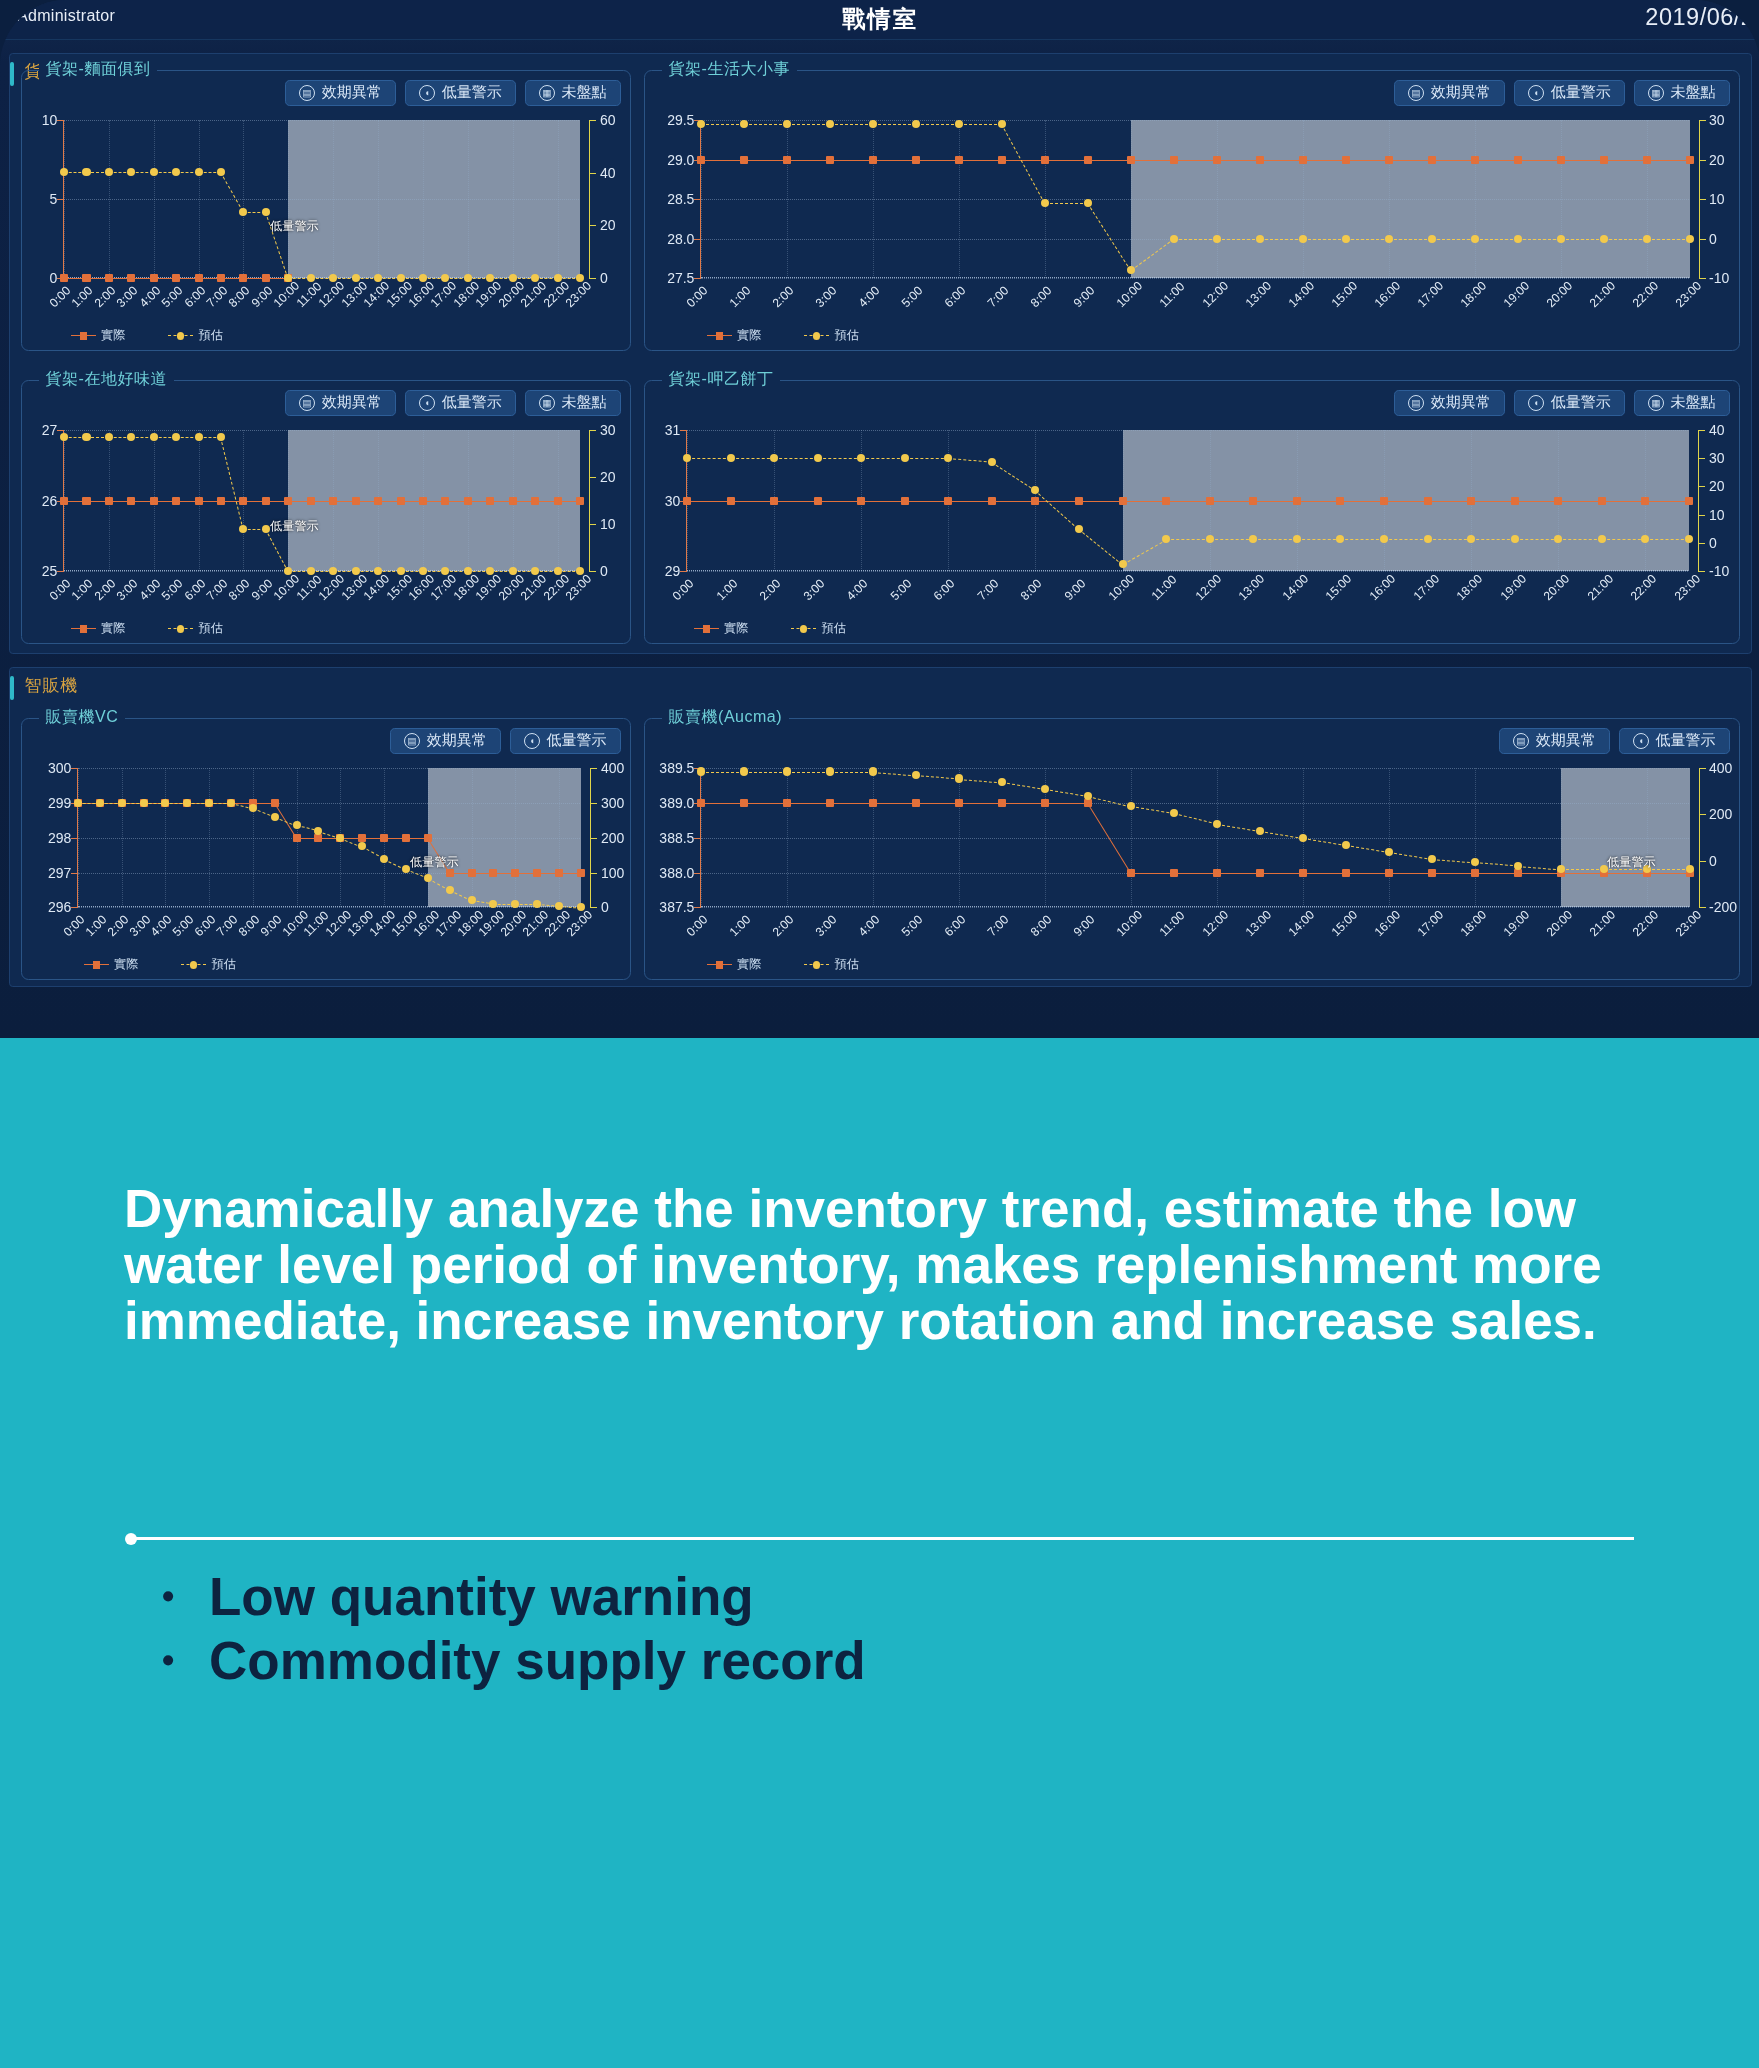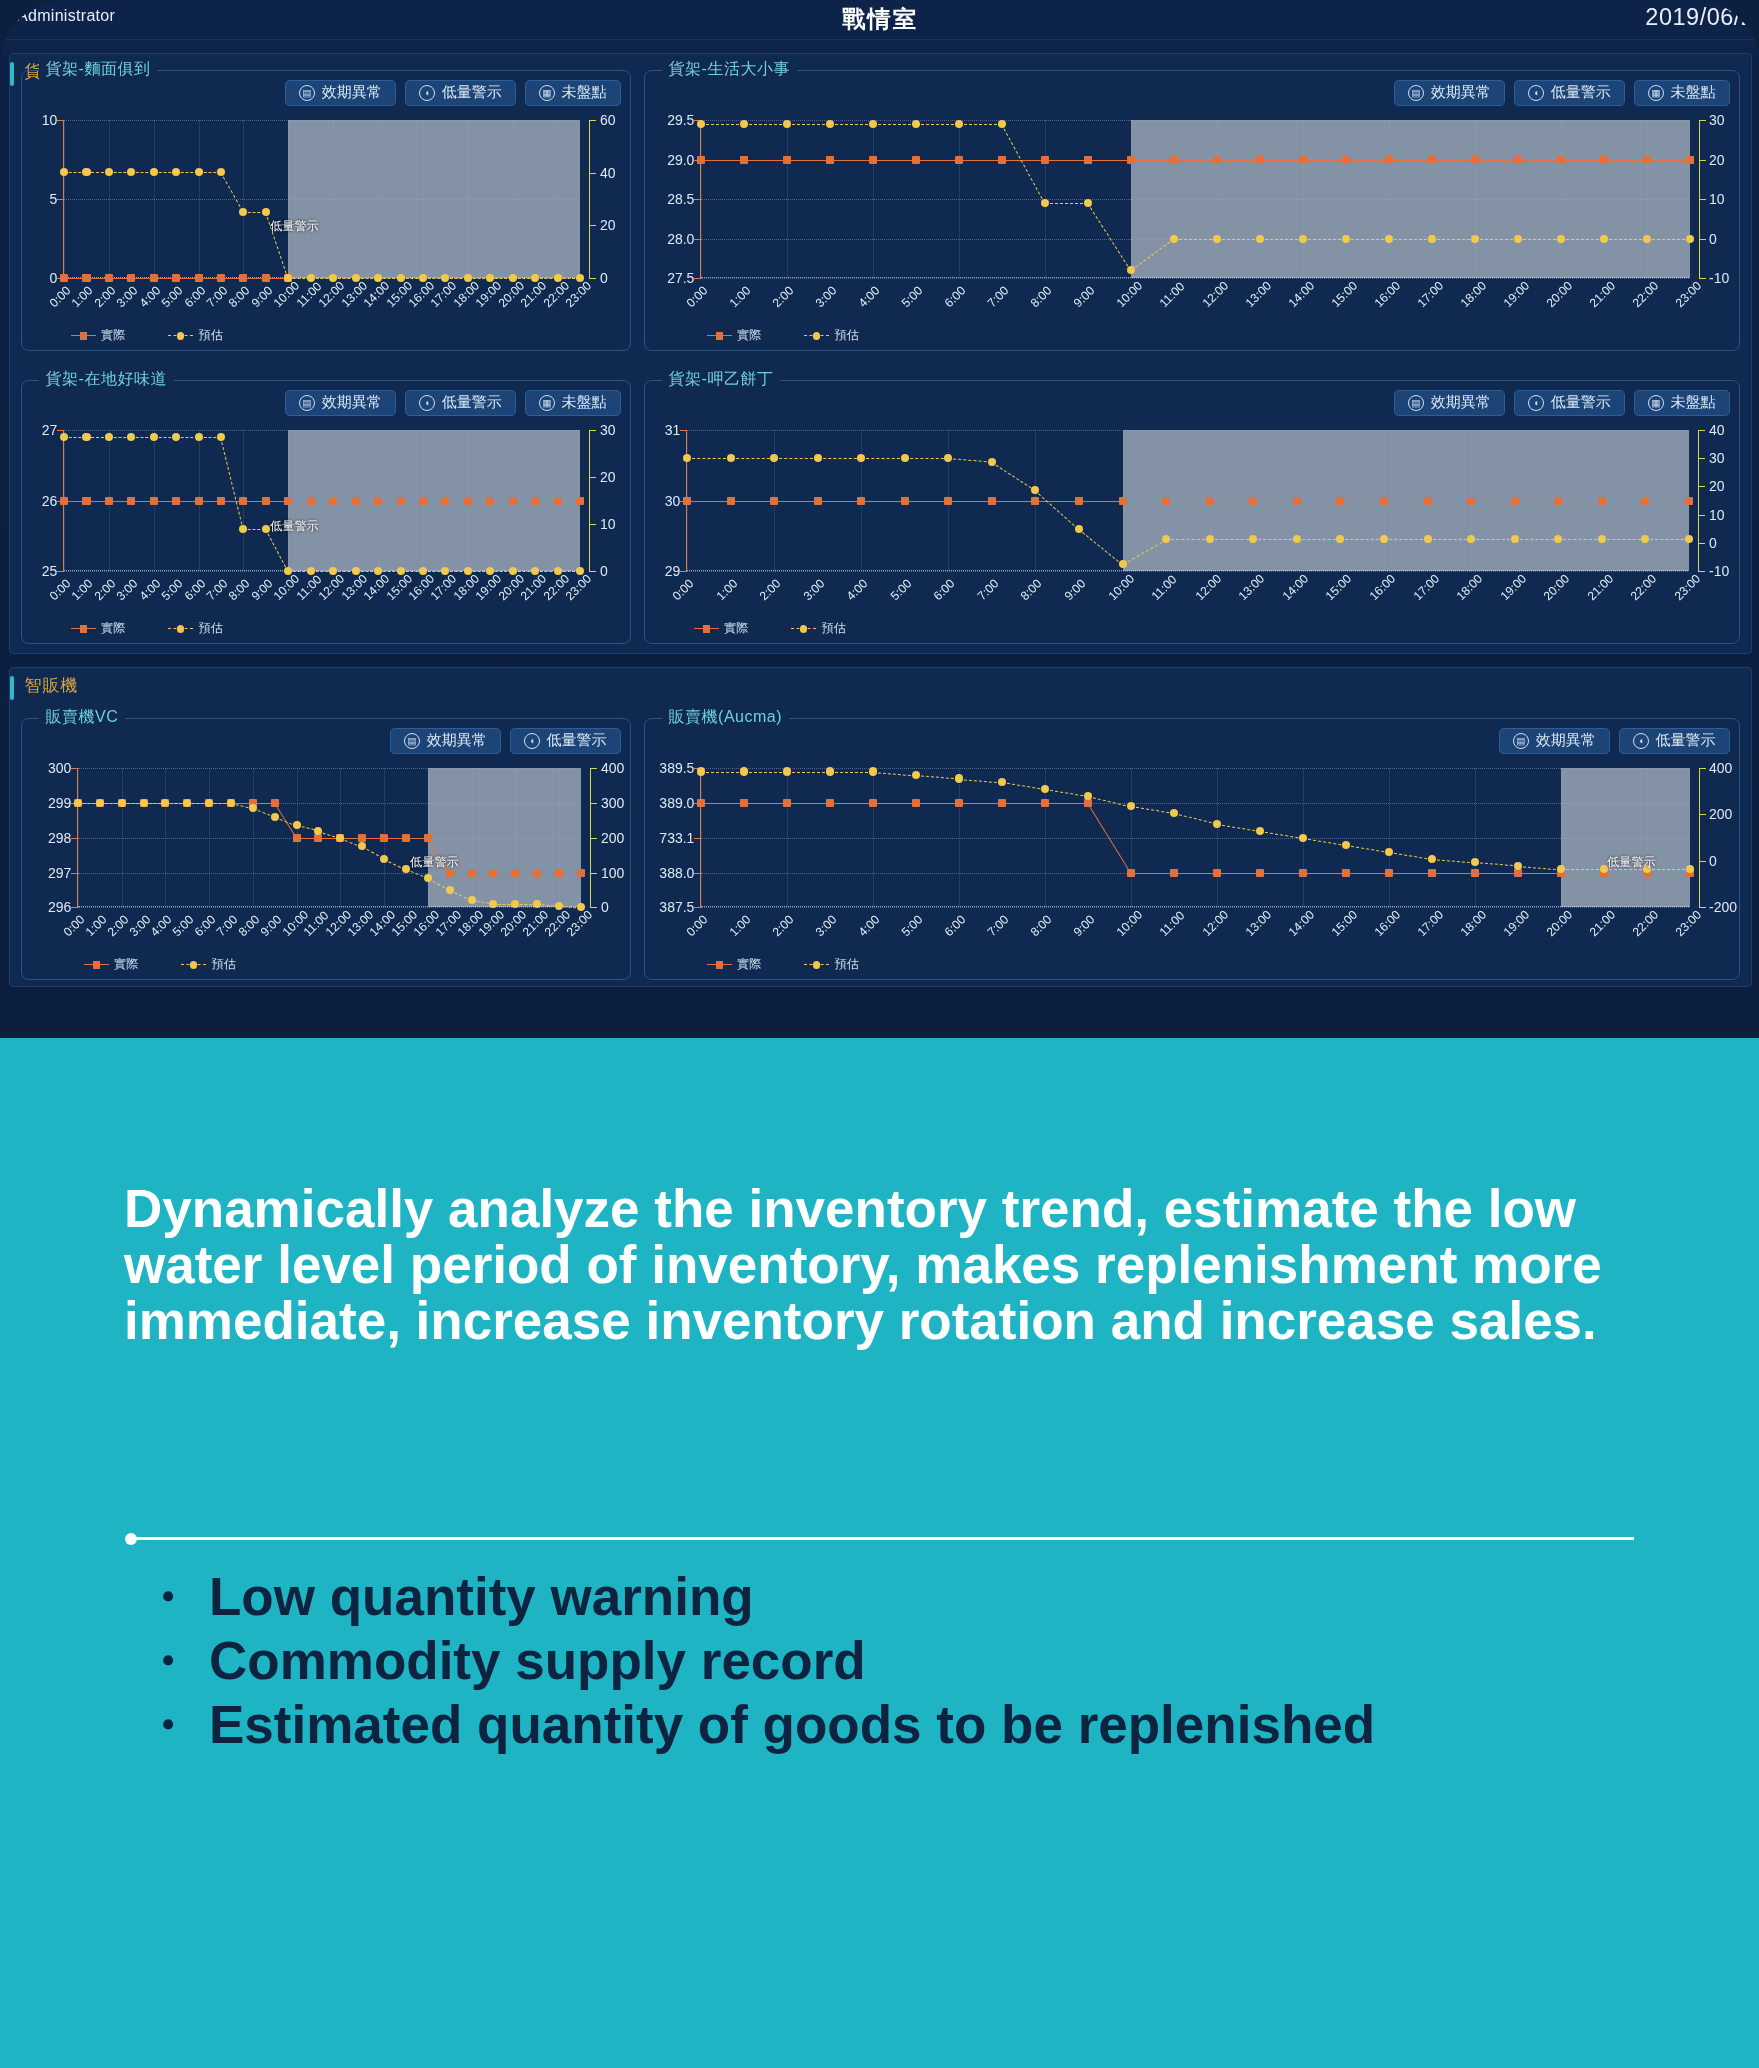--- a/index.html
+++ b/index.html
@@ -1154,21 +1154,21 @@
             <div class="gridline-v" style="left: 602px;"></div>
             <div class="gridline-v" style="left: 688px;"></div>
             <div class="gridline-v" style="left: 774px;"></div>
             <div class="gridline-v" style="left: 860px;"></div>
             <div class="gridline-v" style="left: 946px;"></div>
             <div class="axis-base"></div>
             <div class="ytick" style="top: 139px;">387.5</div>
             <div class="ytick-mark" style="top: 139px;"></div>
             <div class="ytick" style="top: 105px;">388.0</div>
             <div class="ytick-mark" style="top: 105px;"></div>
-            <div class="ytick" style="top: 70px;">733.1</div>
+            <div class="ytick" style="top: 70px;">388.5</div>
             <div class="ytick-mark" style="top: 70px;"></div>
             <div class="ytick" style="top: 35px;">389.0</div>
             <div class="ytick-mark" style="top: 35px;"></div>
             <div class="ytick" style="top: 0px;">389.5</div>
             <div class="ytick-mark" style="top: 0px;"></div>
             <div class="raxis" style="left: 998px;"></div>
             <div class="rtick" style="top: 139px; left: 1008px;">-200</div>
             <div class="rtick-mark" style="top: 139px; left: 998px;"></div>
             <div class="rtick" style="top: 93px; left: 1008px;">0</div>
             <div class="rtick-mark" style="top: 93px; left: 998px;"></div>
@@ -1310,16 +1310,15 @@
       </div>
   </div>
 </div>
 
 <div id="promo">
   <div id="promo-sub">Dynamically analyze the inventory trend, estimate the low water level period of inventory, makes replenishment more immediate, increase inventory rotation and increase sales.</div>
   <div id="promo-rule"></div>
   <ul id="promo-list">
       <li><span class="b">・</span><span>Low quantity warning</span></li>
       <li><span class="b">・</span><span>Commodity supply record</span></li>
-      <li><span class="b">・</span><span>Estimated quantity of goods to be replenished</span></li>
     </ul>
 </div>
 
 
 </body></html>

